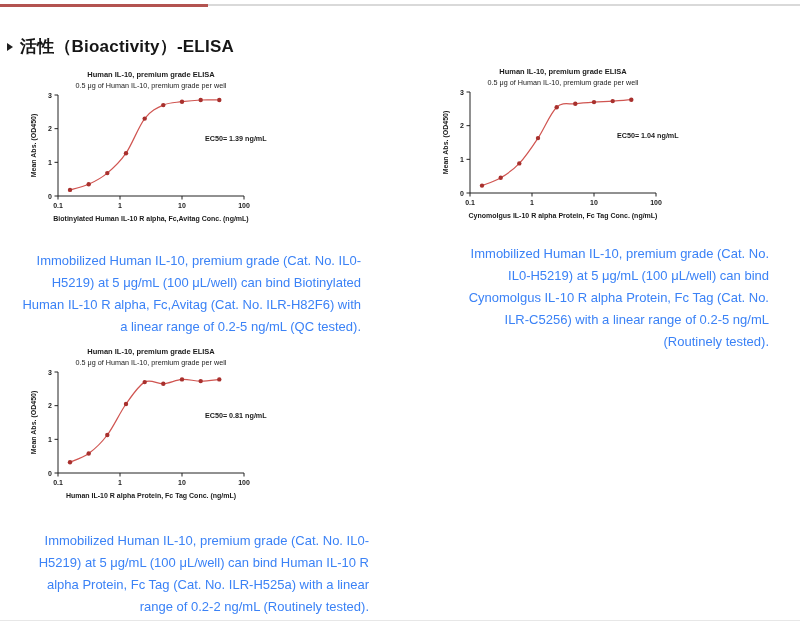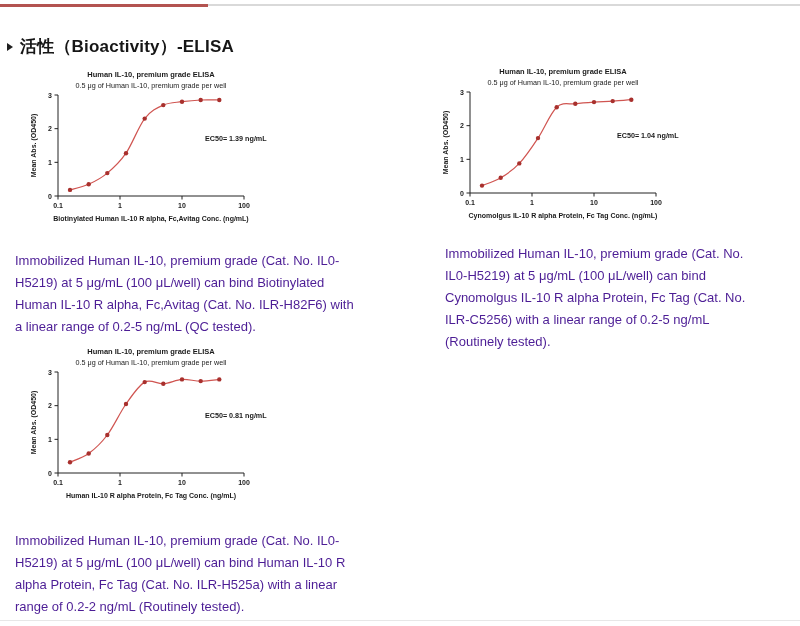--- a/index.html
+++ b/index.html
@@ -16,21 +16,21 @@
     width:0; height:0; display:inline-block;
     border-left:6px solid #1f1f1f; border-top:4px solid transparent; border-bottom:4px solid transparent;
   }
   .heading h2 { font-size:17px; font-weight:600; color:#161616; letter-spacing:0.2px; }
   .chart { position:absolute; width:272px; height:162px; }
   .chart-1 { left:28px;  top:64px; }
   .chart-2 { left:440px; top:61px; }
   .chart-3 { left:28px;  top:341px; }
   svg text { font-family:"Liberation Sans","DejaVu Sans",sans-serif; }
   .desc {
-    position:absolute; font-size:13px; line-height:22px; color:#4c1d95; text-align:left;
+    position:absolute; font-size:13px; line-height:22px; color:#3b82f6; text-align:right;
   }
   .desc-1 { left:15px;  top:250px; width:346px; }
   .desc-2 { left:445px; top:243px; width:324px; }
   .desc-3 { left:15px;  top:530px; width:354px; }
   .bottom-border { position:absolute; left:0; top:620px; width:800px; height:1px; background:#e7e7e7; }
 </style>
 </head>
 <body>
 
 <div class="page">

